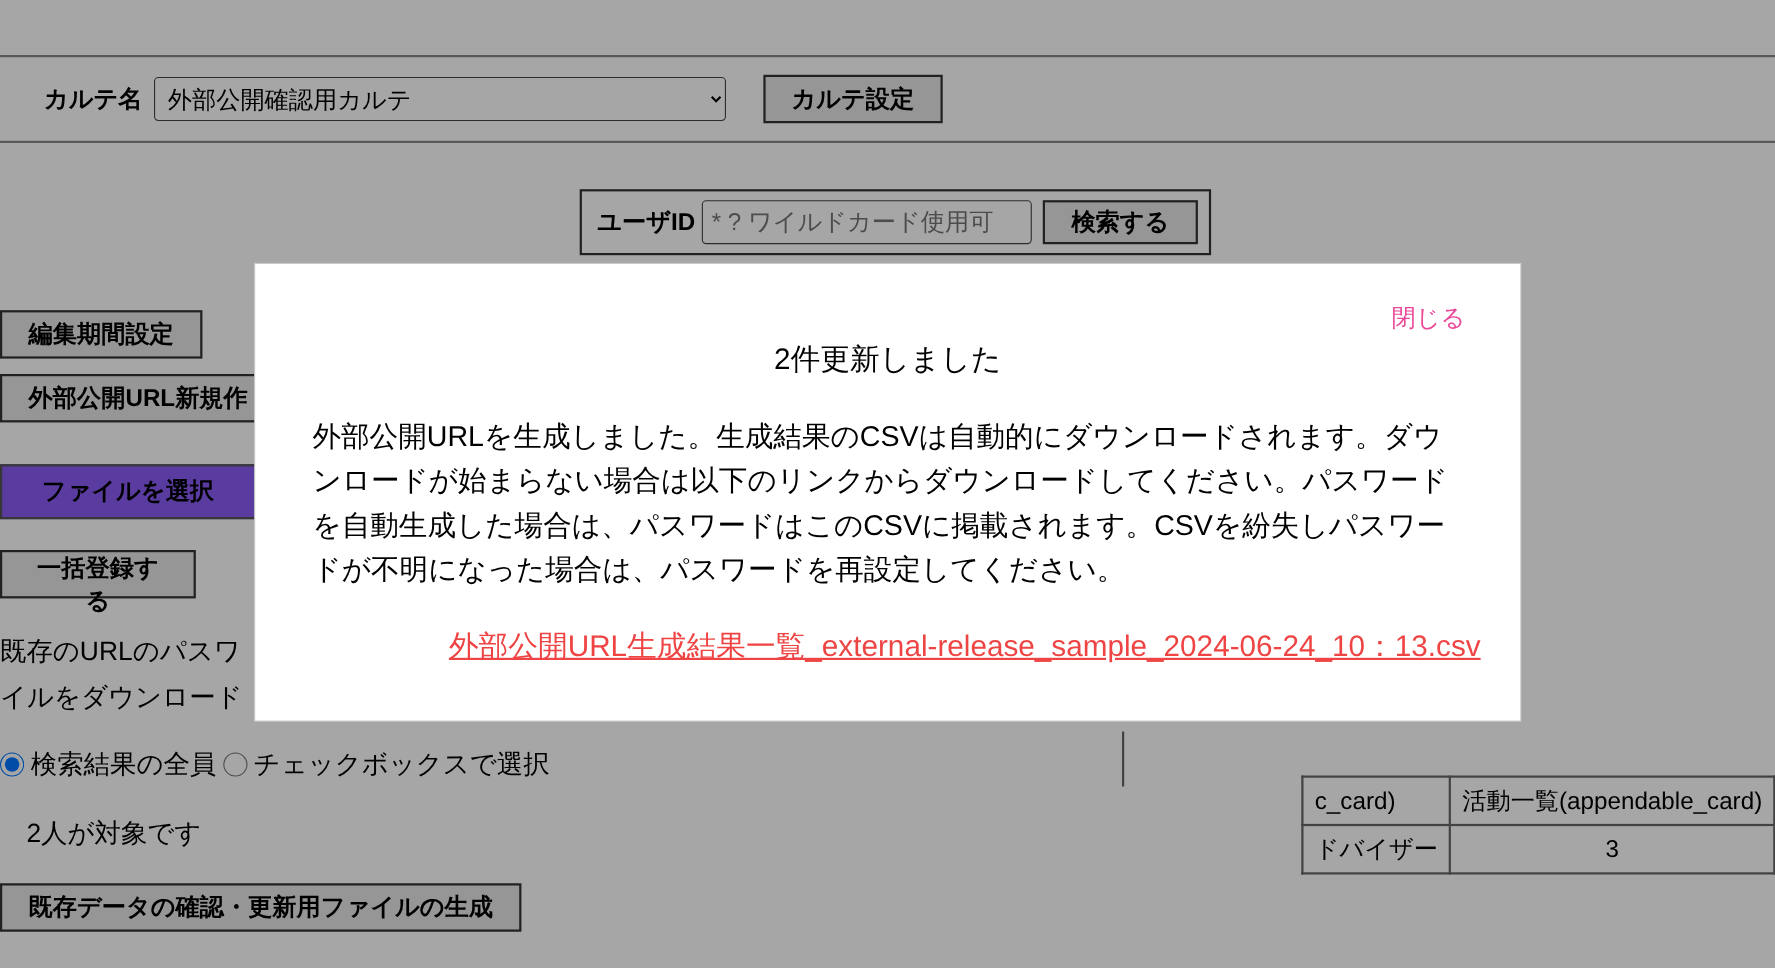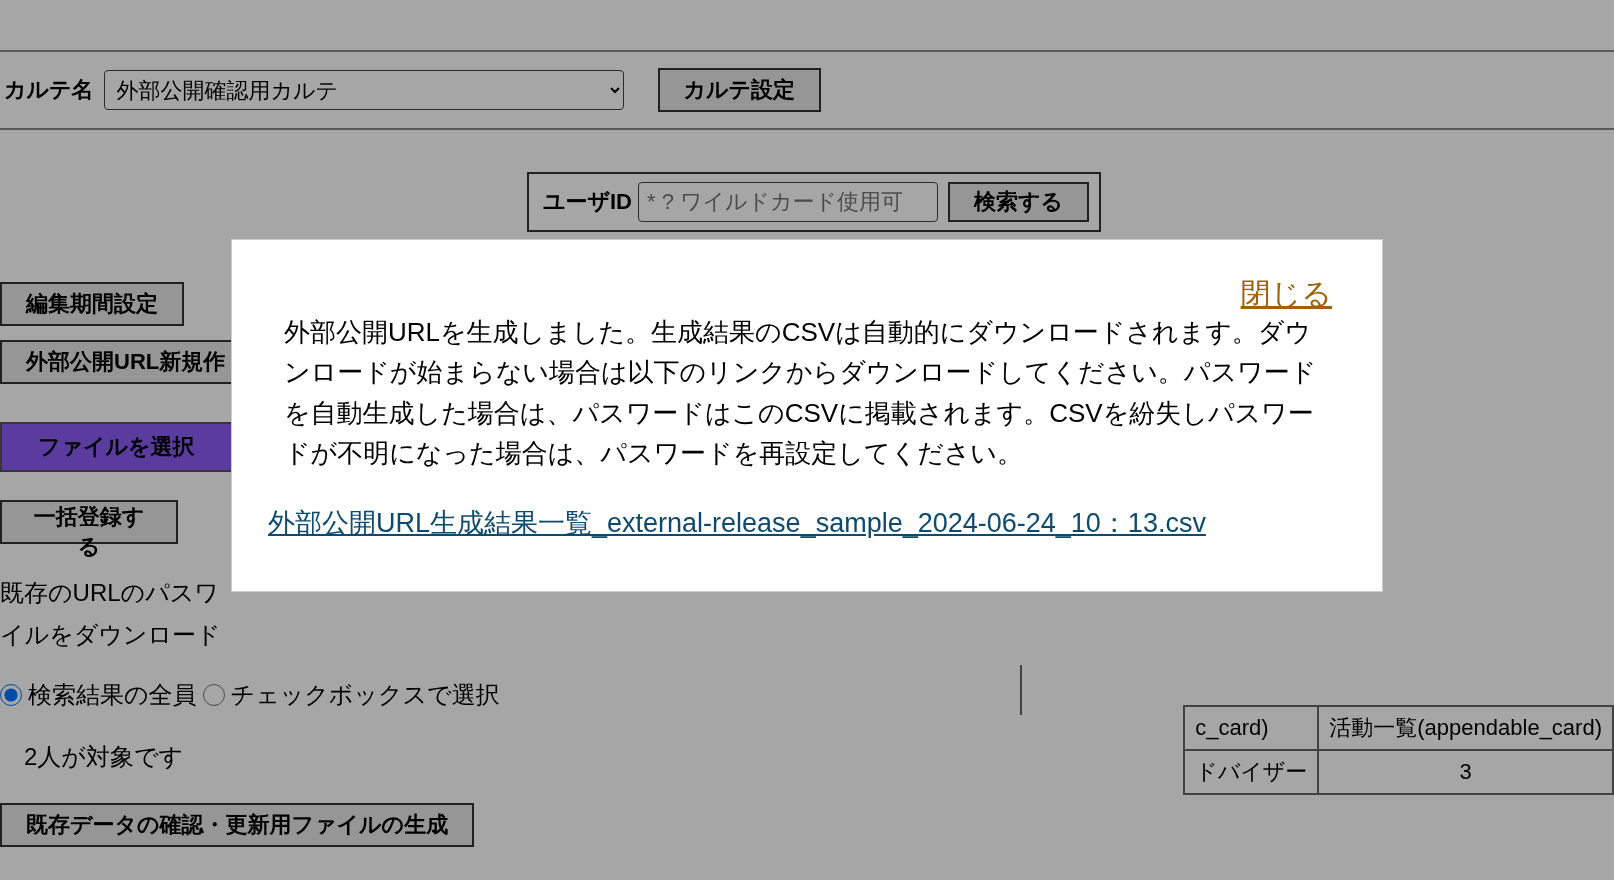--- a/index.html
+++ b/index.html
@@ -144,59 +144,58 @@
       width: 1150px;
       background: #fff;
       z-index: 10;
       padding: 40px 36px 50px;
       box-shadow: 0 0 0 1px #ccc;
     }
     .modal .close {
       position: absolute;
       top: 34px;
       right: 50px;
-      font-size: 30px;
-      text-decoration: underline;
+      font-size: 22px;
       cursor: pointer;
-      color: #a16207;
+      color: #ec4899;
     }
     .modal-title {
       text-align: center;
       font-size: 27px;
       margin-top: 28px;
     }
     .modal-body {
       font-size: 26px;
       line-height: 1.55;
       margin-top: 32px;
       padding: 0 16px;
     }
     .modal-link {
       display: block;
-      text-align: left;
+      text-align: right;
       font-size: 27px;
-      color: #0c4a6e;
+      color: #ef4444;
       text-decoration: underline;
       margin-top: 32px;
     }
     .vertical-line {
       position: absolute;
       left: 1020px;
       top: 665px;
       width: 2px;
       height: 50px;
       background: #666;
     }
   </style>
 </head>
 <body>
 
 <div class="bg">
   <hr class="hr" style="margin-top: 50px;">
-  <div class="row" style="margin: 16px 0 16px 0;">
+  <div class="row" style="margin: 16px 0 16px 0; padding-left: 36px;">
     <span class="label">カルテ名</span>
     <select class="karte-name">
       <option>外部公開確認用カルテ</option>
     </select>
     <button class="btn" style="margin-left: 24px;">カルテ設定</button>
   </div>
   <hr class="hr">
 
   <div style="display:flex; align-items:center; gap: 22px; flex-direction: column;">
     <div class="userid-box">
@@ -243,15 +242,16 @@
       <td rowspan="2" style="text-align:center; font-weight:normal;">3</td>
     </tr>
   </tbody>
     </table>
 </div>
 
 <div class="overlay"></div>
 
 <div class="modal">
   <span class="close">閉じる</span>
+  <div class="modal-title">2件更新しました</div>
   <div class="modal-body">外部公開URLを生成しました。生成結果のCSVは自動的にダウンロードされます。ダウンロードが始まらない場合は以下のリンクからダウンロードしてください。パスワードを自動生成した場合は、パスワードはこのCSVに掲載されます。CSVを紛失しパスワードが不明になった場合は、パスワードを再設定してください。</div>
   <a class="modal-link" href="#">外部公開URL生成結果一覧_external-release_sample_2024-06-24_10：13.csv</a>
 </div>
 
 </body></html>

